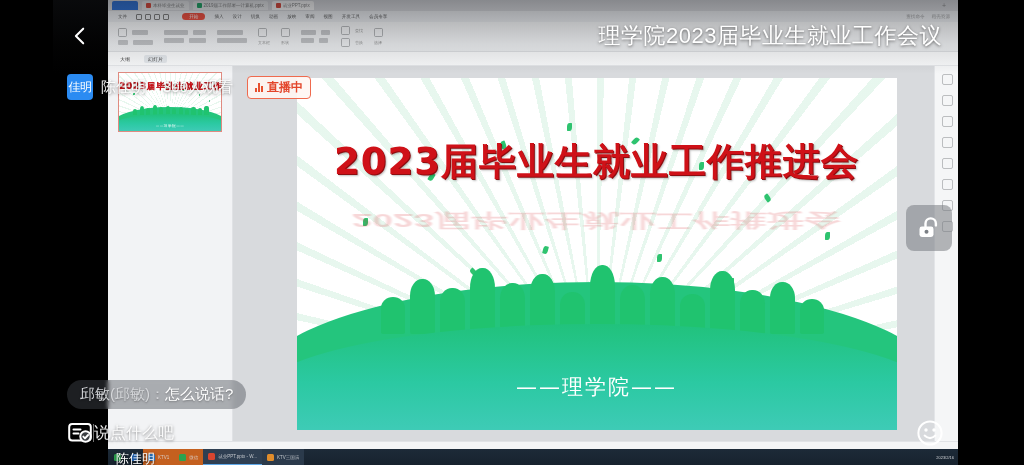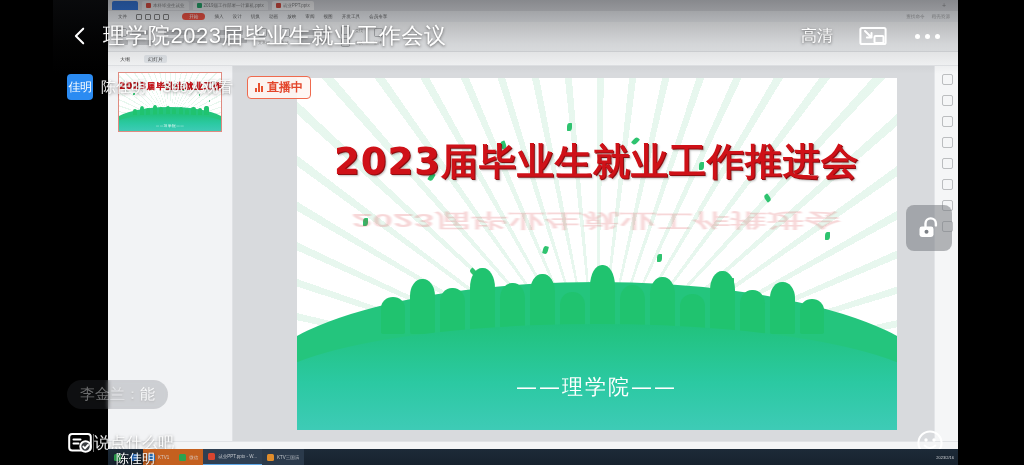--- a/index.html
+++ b/index.html
@@ -281,21 +281,21 @@
     text-shadow:0 1px 2px rgba(0,0,0,.35);
     backdrop-filter: blur(2px);
   }
   .bubble .nm  { color:#d6d8db; }
   .bubble .msg { color:#ffffff; }
   .bubble.faded-1 { opacity:.50; }
   .bubble.faded-2 { opacity:.72; }
 
   
   .composer {
-    position:absolute; left:14px; right:14px; bottom:4px; height:36px;
+    position:absolute; left:14px; right:14px; bottom:14px; height:36px;
     display:flex; align-items:center; 
     pointer-events:auto;
   }
   .cmp-ico { width:26px; height:26px; flex:none; cursor:pointer;}
   .cmp-div { width:1px; height:18px; background:rgba(255,255,255,.45); flex:none;}
   .cmp-ph  { font-size:16px; color:rgba(255,255,255,.92); text-shadow:0 1px 3px rgba(0,0,0,.5);}
   .cmp-emoji { margin-left:auto; width:28px; height:28px; cursor:pointer;}
 
   
   .unlock-fab {
@@ -636,55 +636,40 @@
 
   <div id="overlay">
 
     <div class="top-scrim"></div>
 
     <div class="hdr" style="pointer-events:auto;justify-content:space-between;">
       <svg class="back-chev" viewBox="0 0 24 24" fill="none">
         <path d="M15.5 4 L7.5 12 L15.5 20" stroke="#ffffff" stroke-width="2.2" stroke-linecap="round" stroke-linejoin="round"></path>
       </svg>
       <div class="hdr-title">理学院2023届毕业生就业工作会议</div>
-      <div class="hdr-right">
-        <div class="hd-label">高清</div>
-        <div class="pip-btn">
-          <svg width="28" height="24" viewBox="0 0 28 24" fill="none">
-            <path d="M3 4 h22 a1.6 1.6 0 0 1 1.6 1.6 v12.8 a1.6 1.6 0 0 1 -1.6 1.6 h-22 a1.6 1.6 0 0 1 -1.6 -1.6 v-12.8 A1.6 1.6 0 0 1 3 4 z" stroke="#fff" stroke-width="2" fill="none"></path>
-            <rect x="15.5" y="12" width="9" height="7" rx="1" stroke="#fff" stroke-width="2" fill="none"></rect>
-            <path d="M6 7 L12.5 13.5 M12.5 13.5 h-4.6 M12.5 13.5 v-4.6" stroke="#fff" stroke-width="2" stroke-linecap="round" stroke-linejoin="round"></path>
-          </svg>
-        </div>
-        <div class="more-btn">
-          <i></i>
-          <i></i>
-          <i></i>
-        </div>
-      </div>
     </div>
 
     <div class="presenter" style="pointer-events:auto;">
       <div class="pres-avatar">佳明</div>
       <div class="pres-name">陈佳明</div>
       <div class="pres-sep"></div>
       <div class="pres-watch">300人观看</div>
       <div class="live-badge">
         <span class="bars">
             <i></i>
             <i></i>
             <i></i>
           </span>
         <span>直播中</span>
       </div>
     </div>
 
     <div class="chat">
-      <div class="bubble faded-1">
-        <span class="nm">李金兰：</span><span class="msg">能</span>
+      <div class="bubble">
+        <span class="nm">邱敏(邱敏)：</span><span class="msg">怎么说话?</span>
       </div>
     </div>
 
     <div class="composer">
       <svg class="cmp-ico" viewBox="0 0 26 26" fill="none">
         <rect x="2.2" y="4" width="21.6" height="16.5" rx="3" stroke="#fff" stroke-width="2"></rect>
         <path d="M6.5 9.5 h7 M6.5 13.5 h5" stroke="#fff" stroke-width="2" stroke-linecap="round"></path>
         <circle cx="18.5" cy="16.5" r="5.2" fill="#3a3d42" stroke="#fff" stroke-width="2"></circle>
         <path d="M16.3 16.6 l1.7 1.8 l3.1 -3.4" stroke="#fff" stroke-width="1.9" stroke-linecap="round" stroke-linejoin="round" fill="none"></path>
       </svg>

